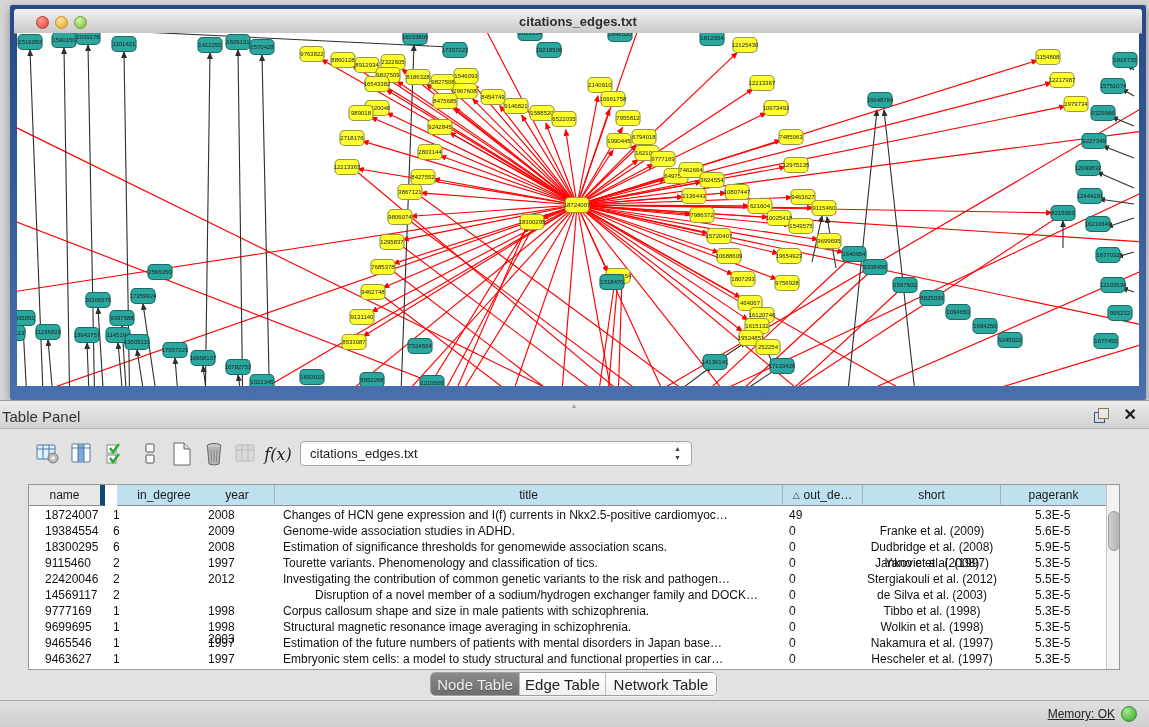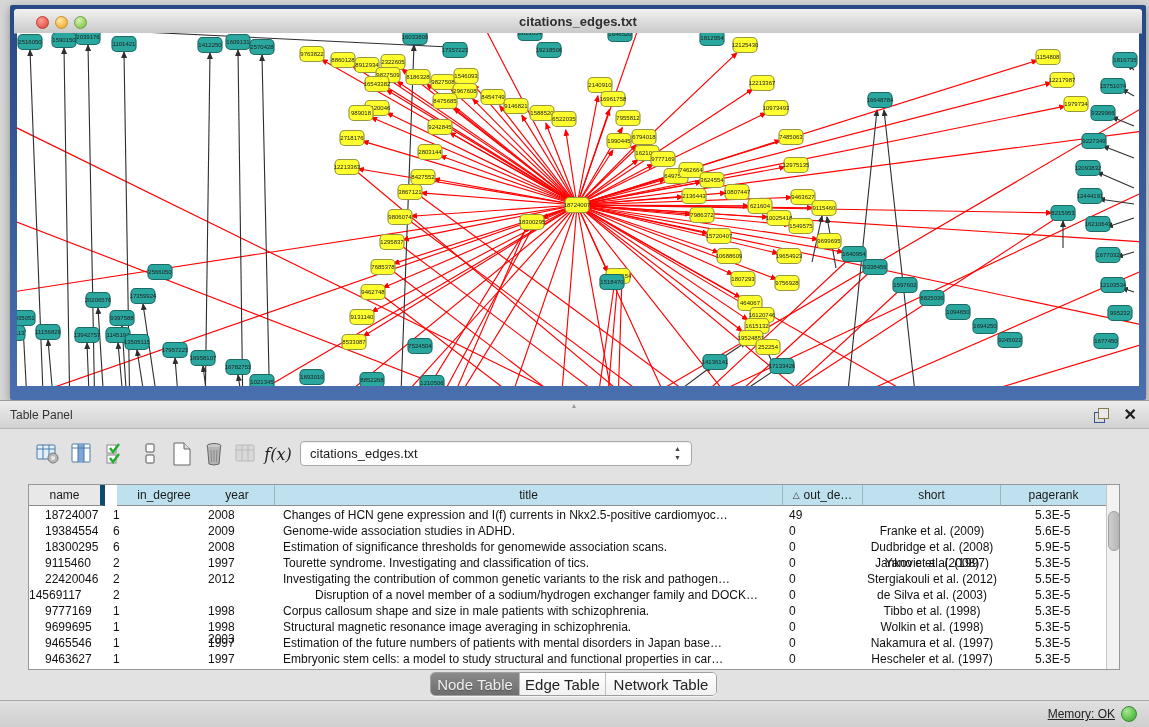--- a/index.html
+++ b/index.html
@@ -18,21 +18,21 @@
   .tl.red{left:22px;background:radial-gradient(circle at 35% 30%,#ff9d94,#ec6a5e 55%,#d04437);border:1px solid #c0392b;}
   .tl.yellow{left:41px;background:radial-gradient(circle at 35% 30%,#ffe9b0,#f5bf4f 55%,#dfa33c);border:1px solid #c78f2d;}
   .tl.green{left:60px;background:radial-gradient(circle at 35% 30%,#d8f3b8,#9fd468 55%,#79b544);border:1px solid #6aa23c;}
   .net-canvas{position:absolute;left:7px;top:28px;width:1122px;height:353px;background:#ffffff;overflow:hidden;}
   .net-canvas svg{display:block;}
   
   .table-panel{position:absolute;left:0;top:400px;width:1149px;height:300px;background:#e2e2e2;}
   .panel-header{position:absolute;left:0;top:0;width:100%;height:29px;
                 background:linear-gradient(180deg,#ececec,#d2d2d2);
                 border-top:1px solid #9a9a9a;border-bottom:1px solid #b5b5b5;box-sizing:border-box;}
-  .panel-title{position:absolute;left:10px;top:7px;font-size:12px;color:#333;}
+  .panel-title{position:absolute;left:2px;top:7px;font-size:15px;color:#333;}
   .grip{position:absolute;left:568px;top:1px;width:12px;height:7px;color:#9a9a9a;font-size:8px;line-height:7px;text-align:center;}
   .float-icon{position:absolute;right:40px;top:7px;width:15px;height:15px;cursor:pointer;}
   .float-icon .sq1{position:absolute;left:0;top:4px;width:9px;height:9px;border:1.5px solid #35568f;background:transparent;}
   .float-icon .sq2{position:absolute;left:4px;top:0;width:9px;height:9px;border:1.5px solid #8a7a4a;background:#e9e9e9;}
   .close-icon{position:absolute;right:12px;top:4px;font-size:16px;font-weight:bold;color:#1c1c1c;cursor:pointer;}
   .toolbar{position:absolute;left:0;top:30px;width:100%;height:50px;}
   .tb-icon{position:absolute;top:10px;width:28px;height:28px;display:flex;align-items:center;justify-content:center;cursor:pointer;}
   .tb-icon svg{display:block;}
   .tb-icon.disabled{opacity:.45;cursor:default;}
   .fx{font-family:"DejaVu Serif",serif;font-style:italic;font-size:16px;color:#222;}
@@ -865,36 +865,36 @@
             <div class="td" style="left: 171px; width: 75px; padding-left: 8px;">2008</div>
             <div class="td" style="left: 246px; width: 508px; padding-left: 8px;">Estimation of significance thresholds for genomewide association scans.</div>
             <div class="td" style="left: 754px; width: 80px; padding-left: 6px;">0</div>
             <div class="td" style="left: 834px; width: 138px; text-align: center;">Dudbridge et al. (2008)</div>
             <div class="td" style="left: 972px; width: 106px; padding-left: 34px;">5.9E-5</div>
           </div>
           <div class="trow">
             <div class="td" style="left: 0px; width: 76px; padding-left: 16px;">9115460</div>
             <div class="td" style="left: 76px; width: 95px; padding-left: 8px;">2</div>
             <div class="td" style="left: 171px; width: 75px; padding-left: 8px;">1997</div>
-            <div class="td" style="left: 246px; width: 508px; padding-left: 8px;">Tourette syndrome. Investigating and classification of tics.</div>
+            <div class="td" style="left: 246px; width: 508px; padding-left: 8px;">Tourette variants. Phenomenology and classification of tics.</div>
             <div class="td" style="left: 754px; width: 80px; padding-left: 6px;">0</div>
             <div class="td" style="left: 834px; width: 138px; text-align: center;">Jankovic et al. (1997)</div>
             <div class="td" style="left: 972px; width: 106px; padding-left: 34px;">5.3E-5</div>
           </div>
           <div class="trow">
             <div class="td" style="left: 0px; width: 76px; padding-left: 16px;">22420046</div>
             <div class="td" style="left: 76px; width: 95px; padding-left: 8px;">2</div>
             <div class="td" style="left: 171px; width: 75px; padding-left: 8px;">2012</div>
             <div class="td" style="left: 246px; width: 508px; padding-left: 8px;">Investigating the contribution of common genetic variants to the risk and pathogen…</div>
             <div class="td" style="left: 754px; width: 80px; padding-left: 6px;">0</div>
             <div class="td" style="left: 834px; width: 138px; text-align: center;">Stergiakouli et al. (2012)</div>
             <div class="td" style="left: 972px; width: 106px; padding-left: 34px;">5.5E-5</div>
           </div>
           <div class="trow">
-            <div class="td" style="left: 0px; width: 76px; ">14569117</div>
+            <div class="td" style="left: 0px; width: 76px; padding-left: 16px;">14569117</div>
             <div class="td" style="left: 76px; width: 95px; padding-left: 8px;">2</div>
             <div class="td" style="left: 171px; width: 75px; padding-left: 8px; margin-top: 44px;">2003</div>
             <div class="td" style="left: 246px; width: 508px; padding-left: 8px; margin-left: 32px;">Disruption of a novel member of a sodium/hydrogen exchanger family and DOCK…</div>
             <div class="td" style="left: 754px; width: 80px; padding-left: 6px;">0</div>
             <div class="td" style="left: 834px; width: 138px; text-align: center;">de Silva et al. (2003)</div>
             <div class="td" style="left: 972px; width: 106px; padding-left: 34px;">5.3E-5</div>
           </div>
           <div class="trow">
             <div class="td" style="left: 0px; width: 76px; padding-left: 16px;">9777169</div>
             <div class="td" style="left: 76px; width: 95px; padding-left: 8px;">1</div>

